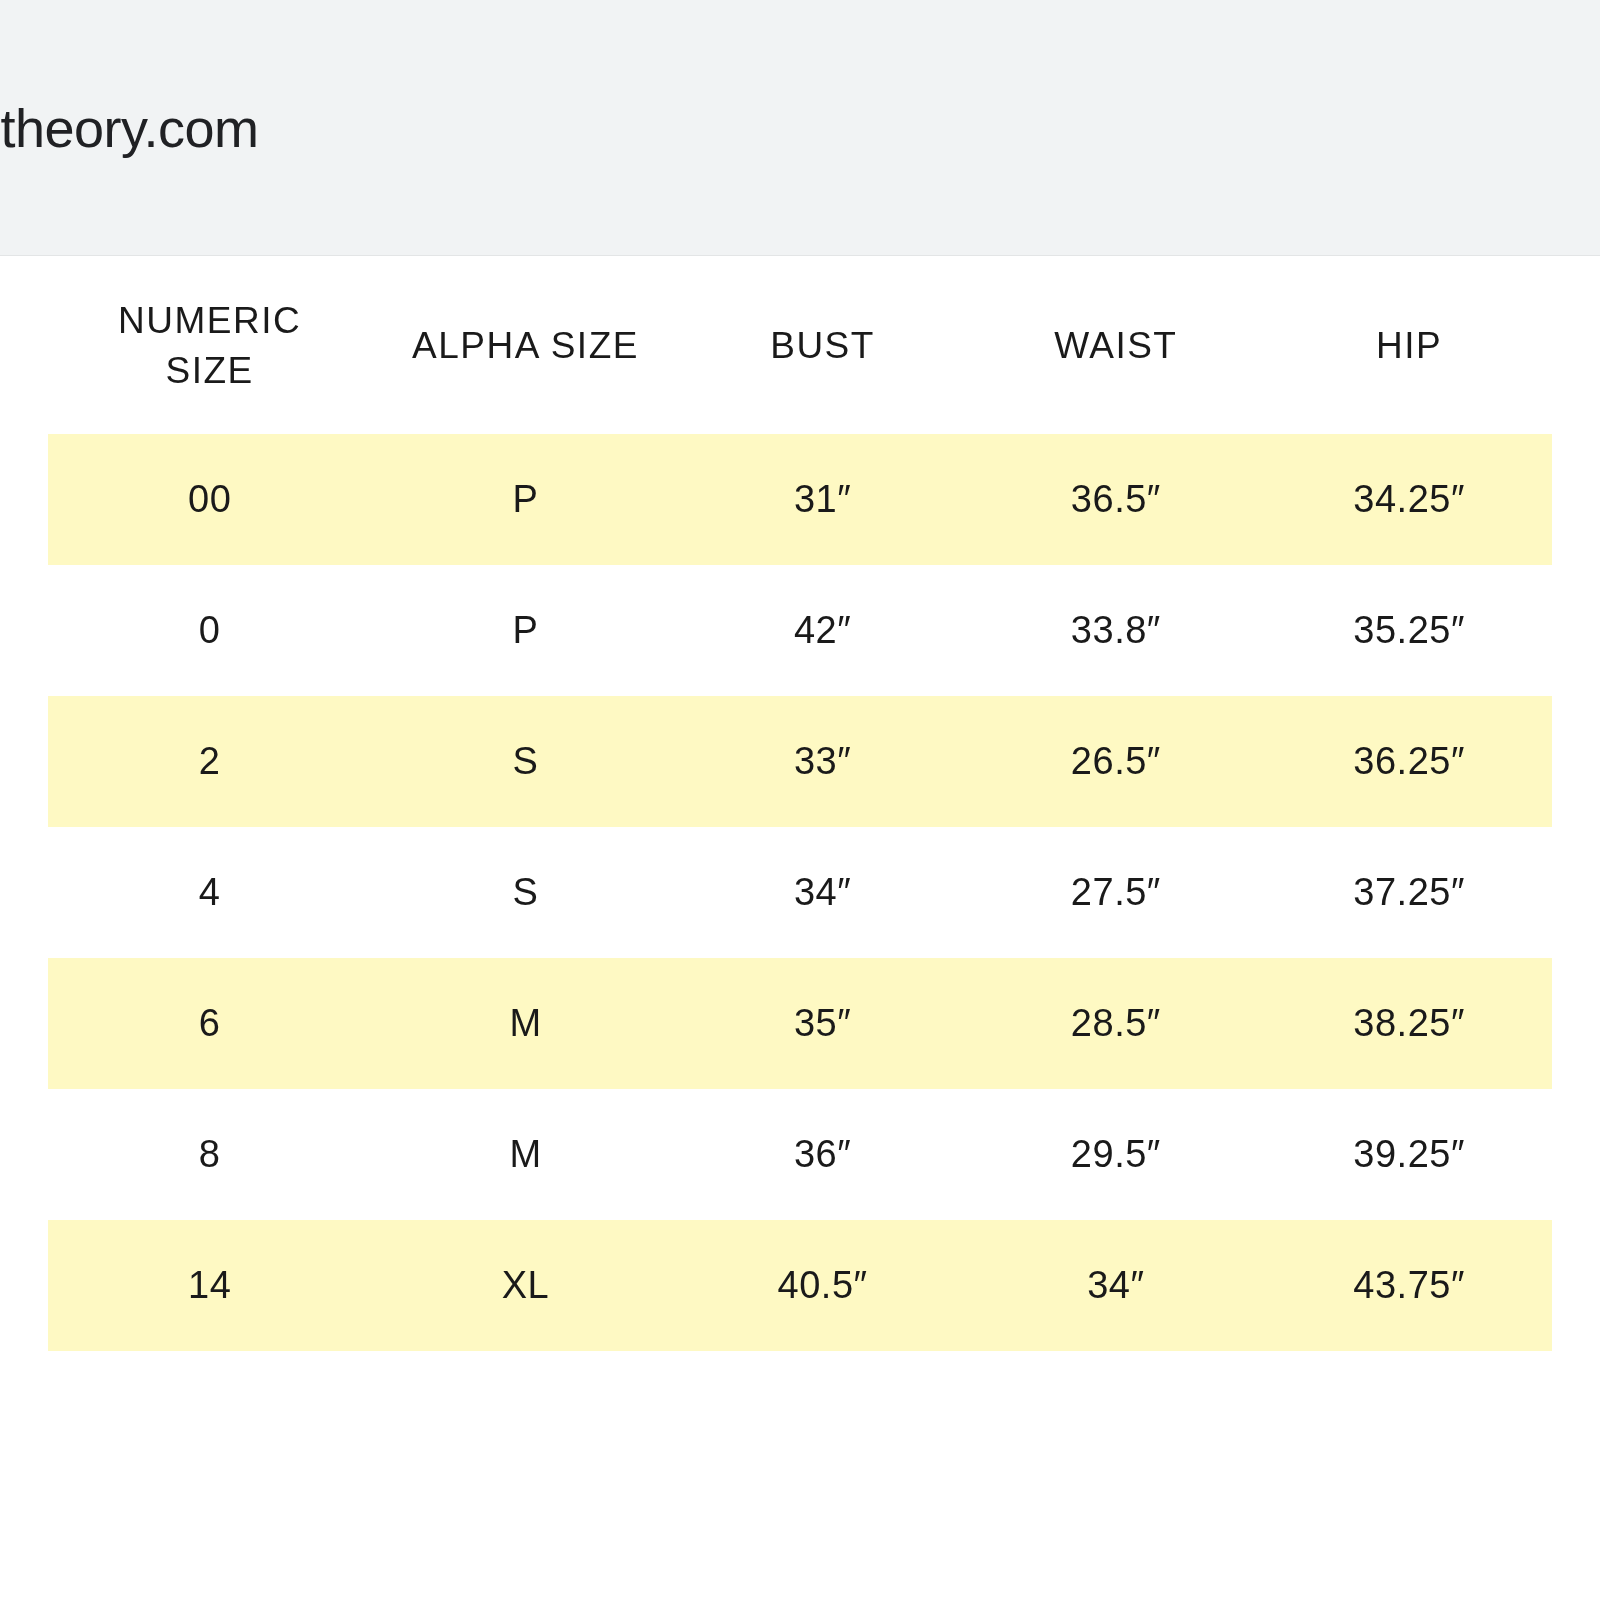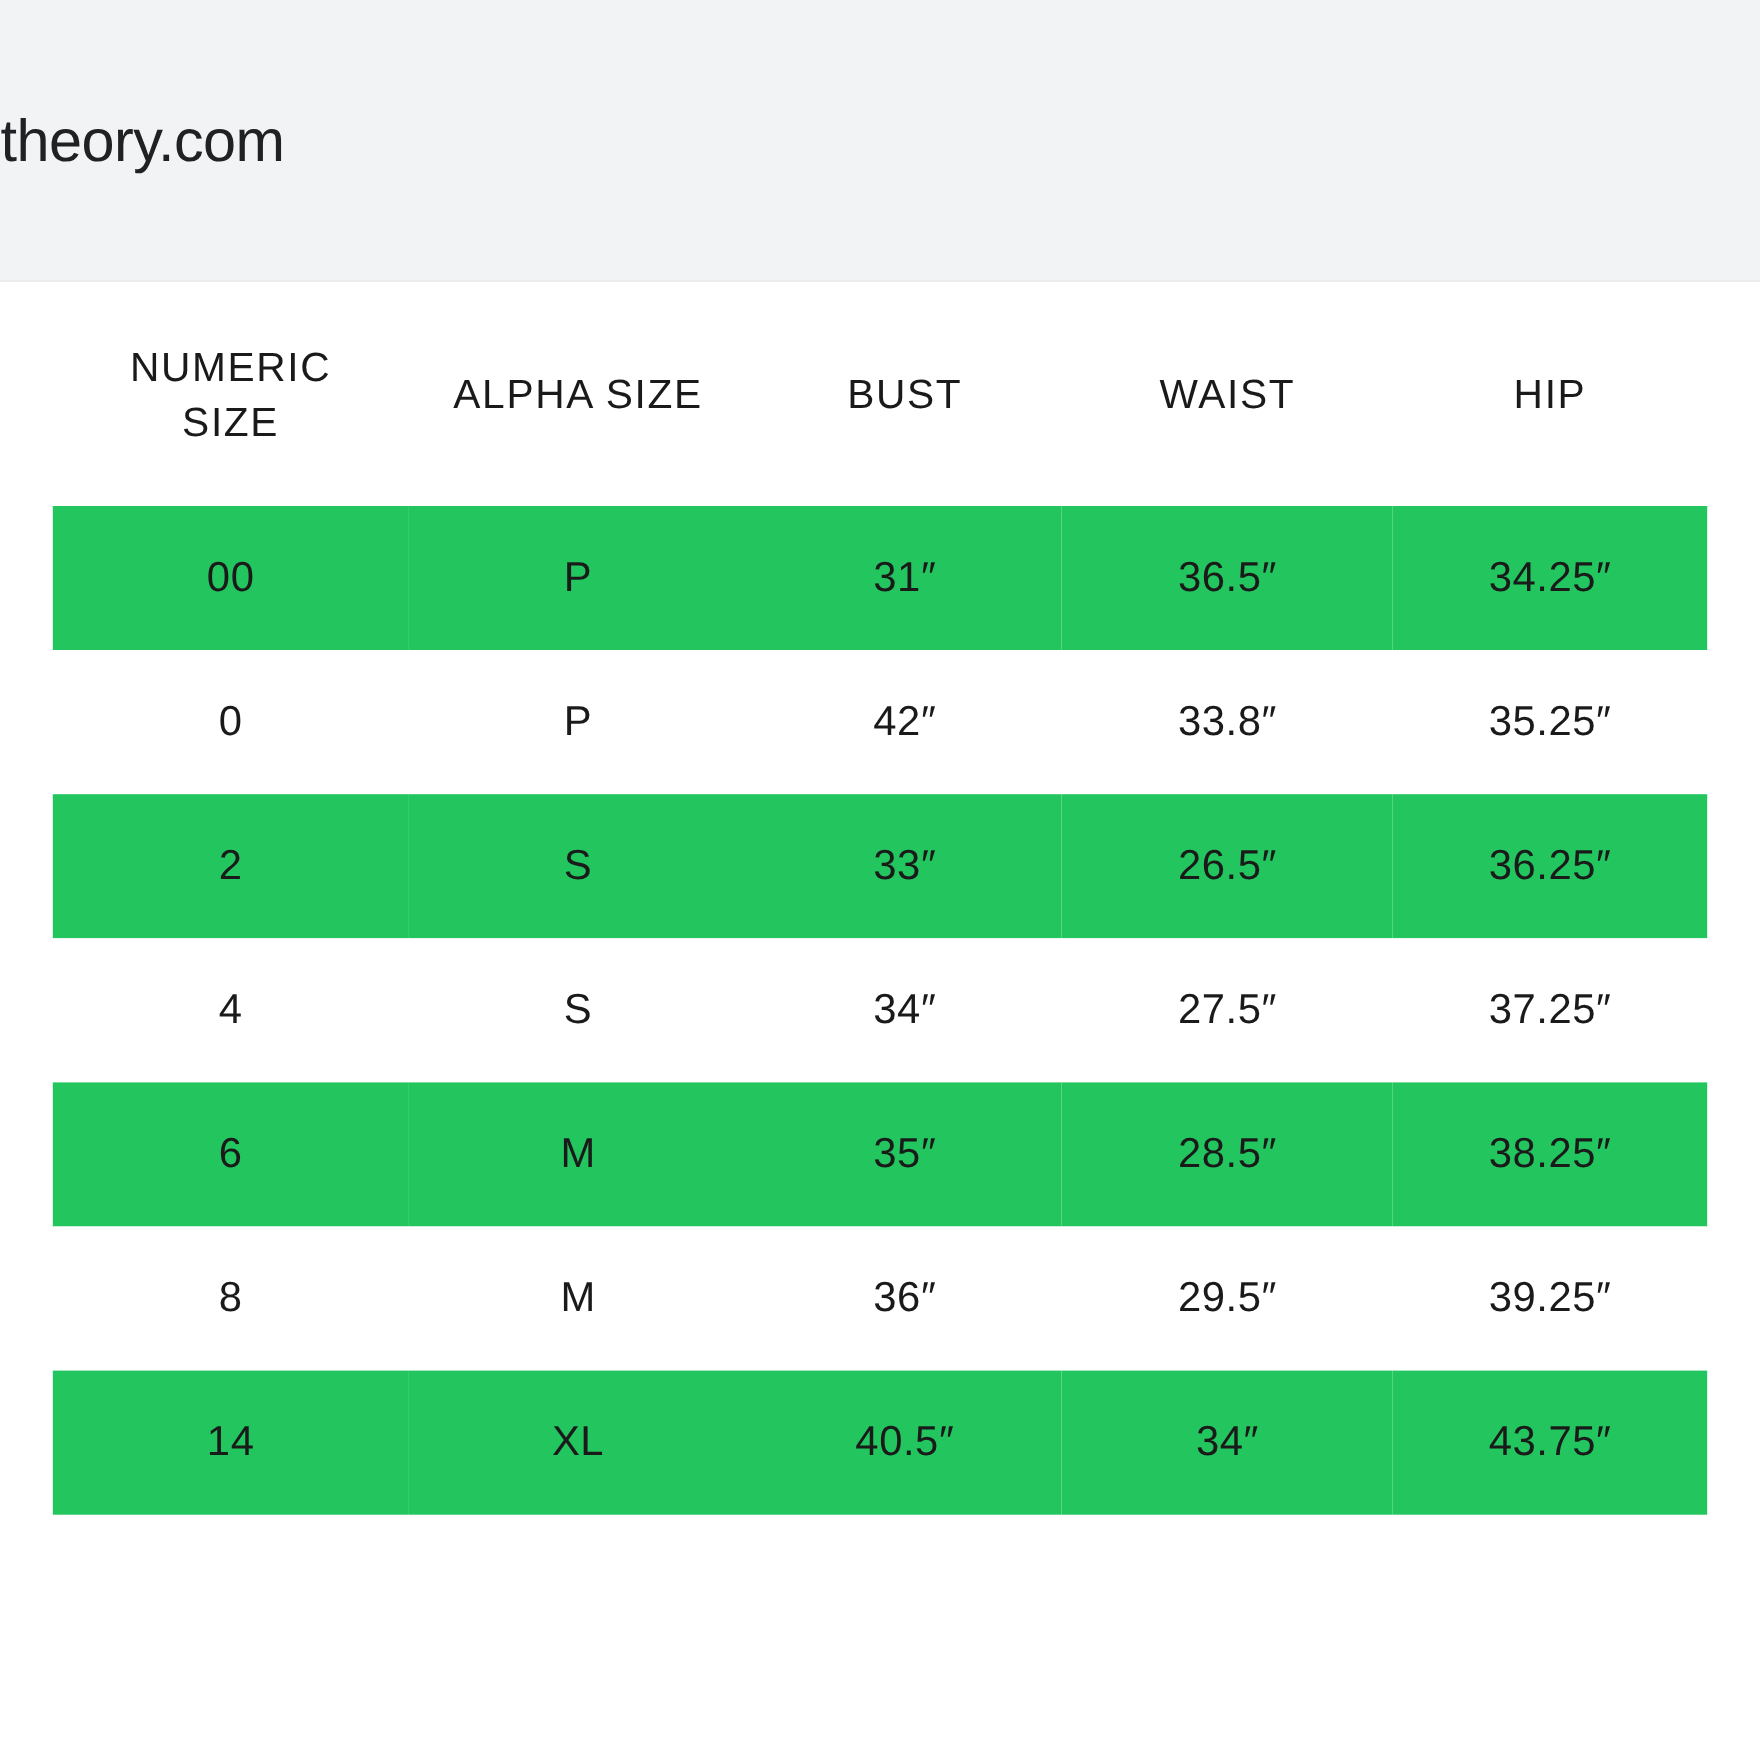--- a/index.html
+++ b/index.html
@@ -63,37 +63,37 @@
   }
   table.size-table td {
     font-size: 38px;
     text-align: center;
     color: #1a1a1a;
     padding: 44px 4px;
     vertical-align: middle;
     letter-spacing: 0.5px;
   }
   table.size-table tbody tr.alt {
-    background: #22c55e;
+    background: #fef9c3;
   }
   table.size-table tbody tr.plain {
     background: #ffffff;
   }
 
   
   col.c0 { width: 21.5%; }
   col.c1 { width: 20.5%; }
   col.c2 { width: 19%; }
   col.c3 { width: 20%; }
   col.c4 { width: 19%; }
 
   .hdr-numeric {
     display: block;
     max-width: 230px;
-    margin: 17px auto;
+    margin: 4px auto;
   }
 </style>
 </head>
 <body>
 
 <div class="page">
 
   <div class="urlbar">
     <div class="urlbar-text">.theory.com</div>
   </div>

